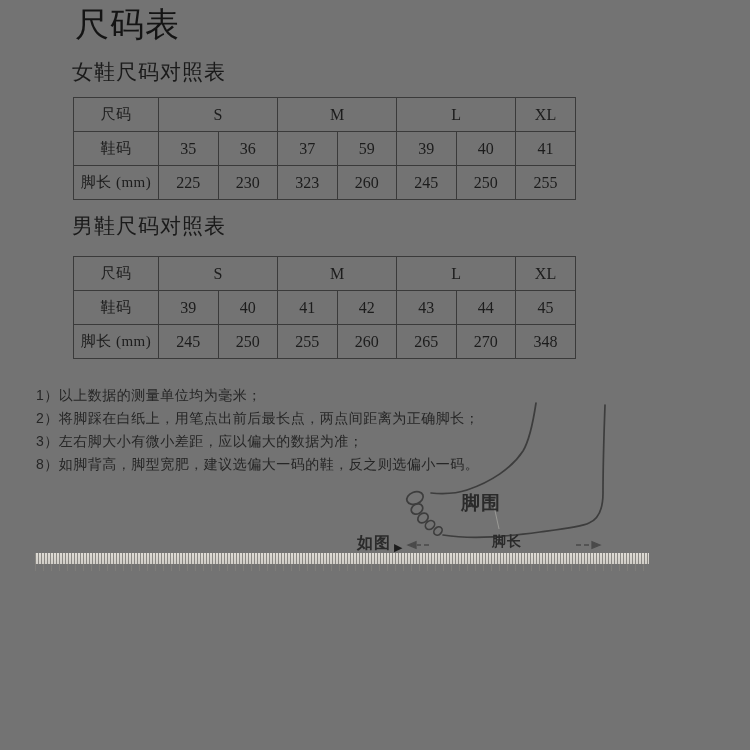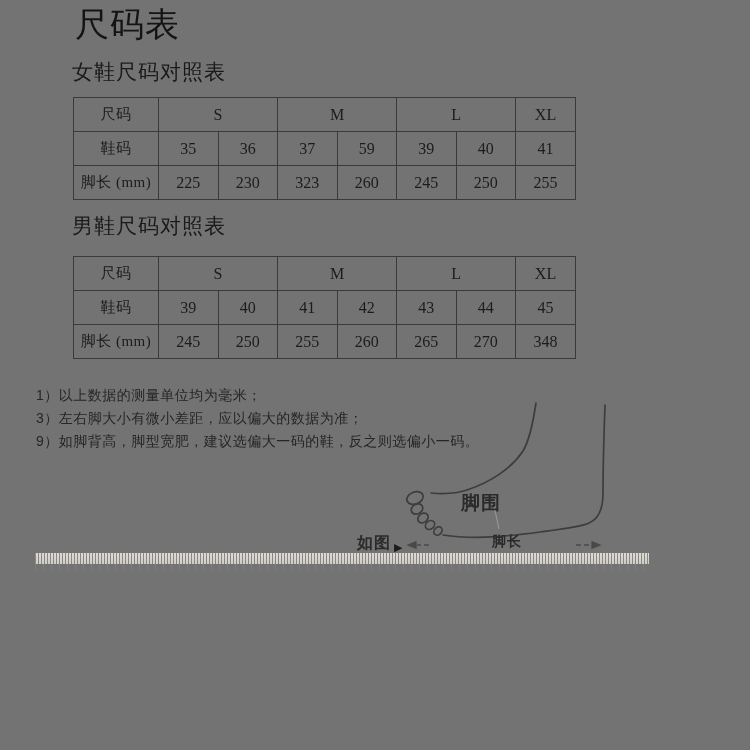--- a/index.html
+++ b/index.html
@@ -163,22 +163,23 @@
       <td>260</td>
       <td>265</td>
       <td>270</td>
       <td>348</td>
     </tr>
   </tbody>
     </table>
 
   <div class="notes">
     <div>1）以上数据的测量单位均为毫米；</div>
+    <div>2）将脚踩在白纸上，用笔点出前后最长点，两点间距离为正确脚长；</div>
     <div>3）左右脚大小有微小差距，应以偏大的数据为准；</div>
-    <div>9）如脚背高，脚型宽肥，建议选偏大一码的鞋，反之则选偏小一码。</div>
+    <div>8）如脚背高，脚型宽肥，建议选偏大一码的鞋，反之则选偏小一码。</div>
   </div>
 
   <svg class="fig-svg" viewBox="0 0 260 165">
     <g fill="none" stroke="#3d3d3d" stroke-width="1.7" stroke-linecap="round">
 
       <path d="M 141,10 C 138,30 134,48 128,58 C 117,75 96,89 72,97 C 60,101 47,101 36,100"></path>
 
       <path d="M 48,142 C 80,147 115,143 145,139 C 168,136 186,134 194,130 C 204,126 208,116 208,100 C 208,70 209,40 210,12"></path>
 
       <ellipse cx="20" cy="105" rx="8.5" ry="6" transform="rotate(-22 20 105)"></ellipse>

